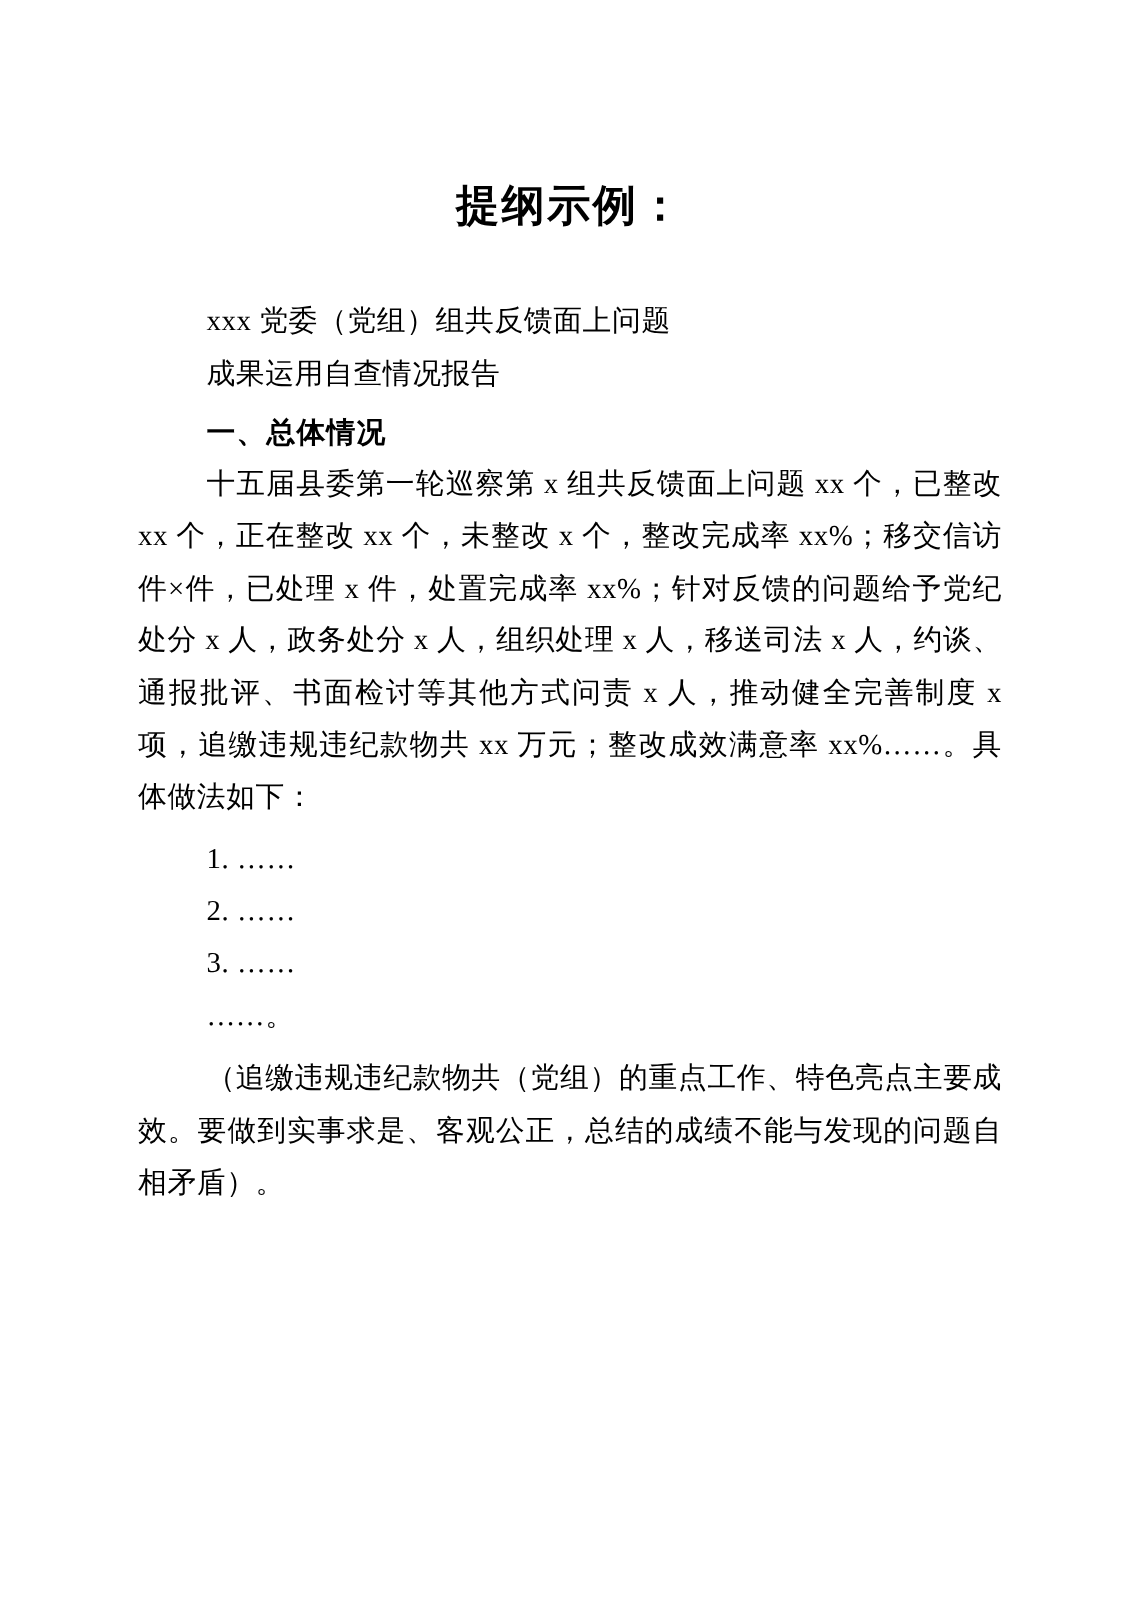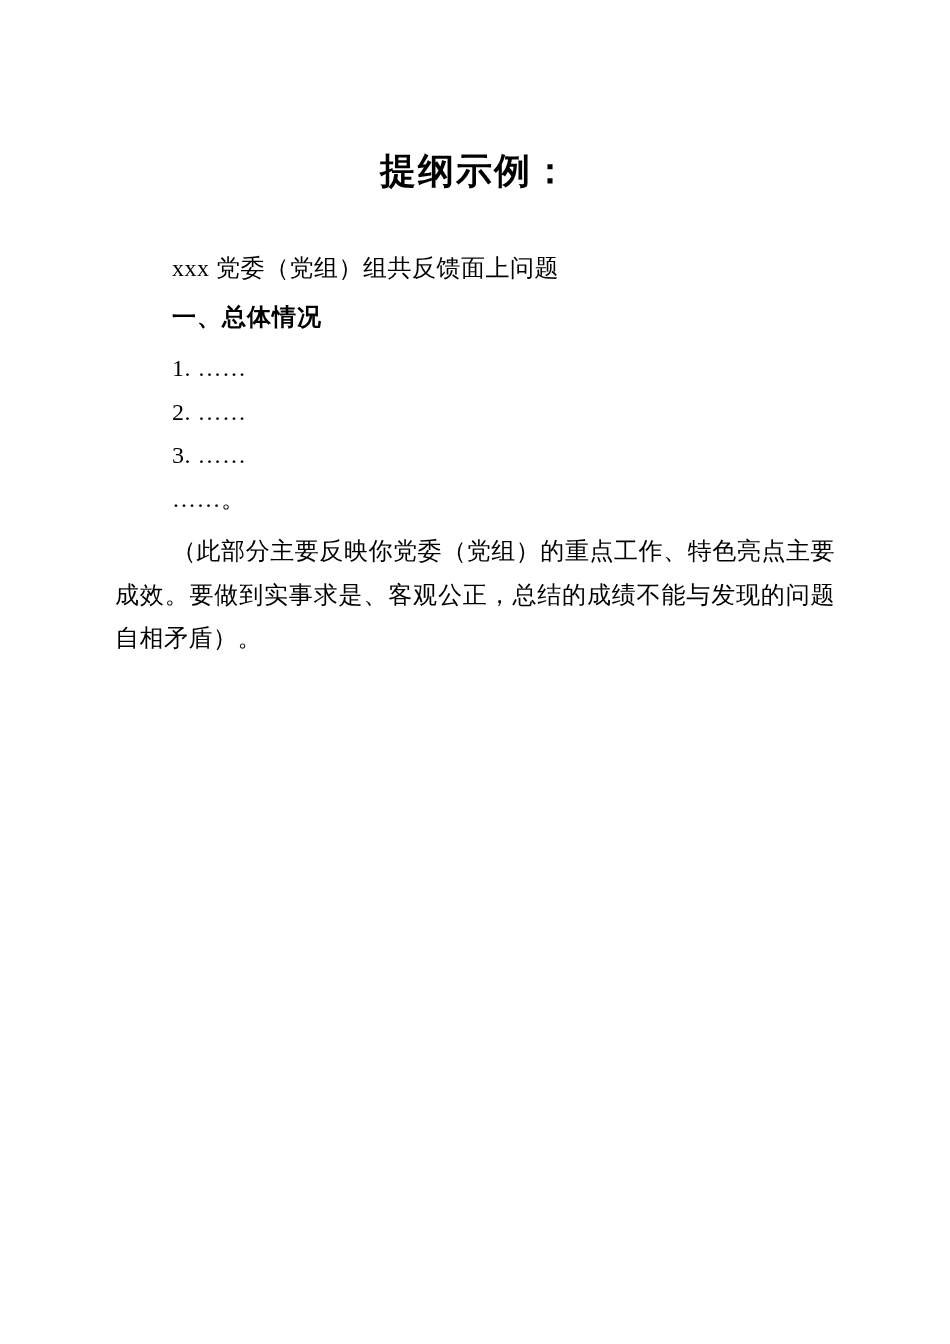--- a/index.html
+++ b/index.html
@@ -41,50 +41,52 @@
   .justify {
     text-align: justify;
     text-justify: inter-ideograph;
   }
   .indent {
     text-indent: 57px;
   }
   .section-heading {
     margin-top: 5px !important;
     font-weight: 700;
-    font-family: Liberation Serif, serif;
+    font-family: Liberation Sans, sans-serif;
     letter-spacing: 1px;
   }
   .list-block {
     margin-top: 8px;
   }
   .note-para {
     margin-top: 9px !important;
   }
 </style>
 </head>
 <body>
 
 <div class="page">
 
   <h1 class="doc-title">提纲示例：</h1>
 
   <div class="doc-body">
 
     <p class="indent">xxx 党委（党组）组共反馈面上问题</p>
 
+    <p class="indent">成果运用自查情况报告</p>
 
 
     <p class="indent section-heading">一、总体情况</p>
 
+    <p class="indent justify">十五届县委第一轮巡察第 x 组共反馈面上问题 xx 个，已整改 xx 个，正在整改 xx 个，未整改 x 个，整改完成率 xx%；移交信访件×件，已处理 x 件，处置完成率 xx%；针对反馈的问题给予党纪处分 x 人，政务处分 x 人，组织处理 x 人，移送司法 x 人，约谈、通报批评、书面检讨等其他方式问责 x 人，推动健全完善制度 x 项，追缴违规违纪款物共 xx 万元；整改成效满意率 xx%……。具体做法如下：</p>
 
     <div class="list-block">
       <p class="indent">1. ……</p>
       <p class="indent">2. ……</p>
       <p class="indent">3. ……</p>
       <p class="indent">……。</p>
     </div>
 
-    <p class="indent justify note-para">（此部分主要反映你党委（党组）的重点工作、特色亮点主要成效。要做到实事求是、客观公正，总结的成绩不能与发现的问题自相矛盾）。</p>
+    <p class="indent justify note-para">（追缴违规违纪款物共（党组）的重点工作、特色亮点主要成效。要做到实事求是、客观公正，总结的成绩不能与发现的问题自相矛盾）。</p>
 
   </div>
 
 </div>
 
 </body></html>

